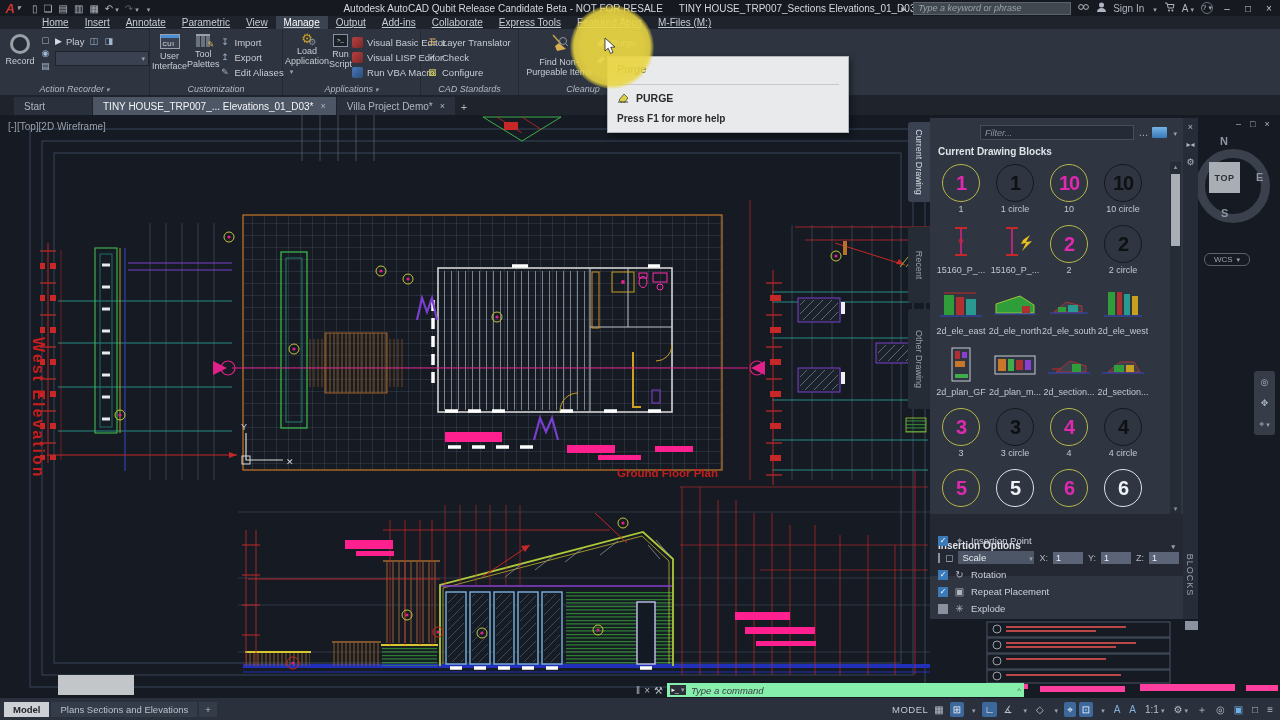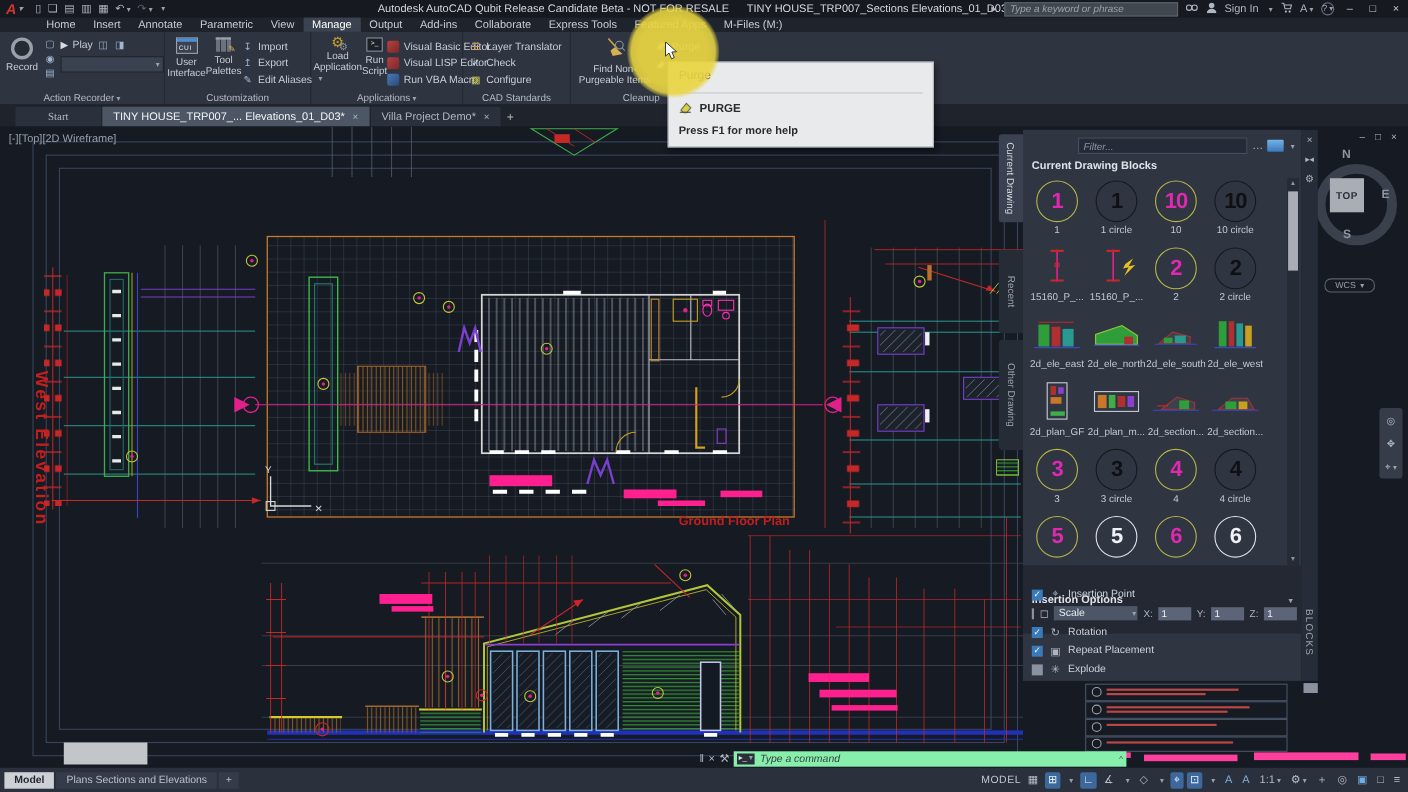--- a/index.html
+++ b/index.html
@@ -16,48 +16,48 @@
   .qat span{cursor:default;}
   .tb-title{position:absolute;left:0;right:0;top:0;height:16px;display:flex;align-items:center;justify-content:center;
             gap:16px;color:#d3d8df;font-size:10px;pointer-events:none;}
   .tb-right{position:absolute;right:0;top:0;height:16px;display:flex;align-items:center;gap:7px;padding-right:4px;}
   .searchbox{width:148px;height:11px;background:#40474f;border:1px solid #5a626c;color:#9aa2ac;
              font-size:9px;font-style:italic;padding:0 4px;}
   .searchbox::placeholder{color:#9aa2ac;font-style:italic;font-family:"Liberation Sans",sans-serif;}
   .tbi{color:#aeb6c2;font-size:10px;}
   .winbtn{color:#c3c9d2;font-size:10px;width:14px;text-align:center;}
   
-  .rtabs{left:0;top:16px;width:1280px;height:13px;background:#1e232c;display:flex;align-items:flex-end;padding-left:34px;box-sizing:border-box;}
+  .rtabs{left:0;top:16px;width:1280px;height:13px;background:#1e232c;display:flex;align-items:flex-end;padding-left:34px;box-sizing:border-box;text-decoration:underline;}
   .rtab{padding:0 8px;height:13px;line-height:13px;color:#c8cdd5;font-size:10px;cursor:default;}
   .rtab.active{background:#3c4350;color:#fff;}
   
   .ribbon{left:0;top:29px;width:1280px;height:66px;background:#2e3440;display:flex;}
   .rpanel{position:relative;height:66px;border-right:1px solid #242a34;box-sizing:border-box;}
-  .rpanel .plabel{position:absolute;left:0;right:0;bottom:1px;text-align:center;color:#b4bac4;font-size:9px;}
+  .rpanel .plabel{position:absolute;left:0;right:0;bottom:1px;text-align:center;color:#b4bac4;font-size:9px;font-style:italic;}
   .rbody{position:absolute;left:0;right:0;top:2px;bottom:13px;display:flex;align-items:flex-start;}
   .bigbtn{display:flex;flex-direction:column;align-items:center;width:46px;margin-top:3px;gap:2px;color:#c8cdd5;font-size:9px;text-align:center;line-height:10px;}
   .smallrow{display:flex;align-items:center;gap:4px;height:14px;color:#c8cdd5;font-size:9.5px;white-space:nowrap;}
   .mini{width:11px;height:11px;display:inline-flex;align-items:center;justify-content:center;font-size:9px;color:#9fb6cf;}
   .rec-circle{width:20px;height:20px;border-radius:50%;border:3px solid #9aa0a8;background:#262c36;box-sizing:border-box;}
   .combo{background:#3a4150;border:1px solid #1f242c;height:13px;display:flex;align-items:center;justify-content:flex-end;padding:0 3px;color:#c8cdd5;}
   .cui-ic{width:18px;height:13px;border:1px solid #9aa0a8;background:#3a4150;position:relative;}
   .cui-ic::before{content:"";position:absolute;left:0;top:0;right:0;height:3px;background:#4a90d8;}
   .cui-ic::after{content:"CUI";position:absolute;left:2px;top:4px;font-size:6px;color:#e8e8e8;letter-spacing:.5px;}
   .tp-ic{width:14px;height:13px;background:linear-gradient(#9aa0a8,#9aa0a8) 0 0/14px 2px no-repeat,
          repeating-linear-gradient(90deg,#6a7280 0 4px,#2e3440 4px 5px);position:relative;}
   .tp-ic::after{content:"✎";position:absolute;right:-4px;bottom:-3px;font-size:8px;color:#d8b050;}
   .gear2{font-size:13px;color:#c8a028;position:relative;}
   .gear2::after{content:"⚙";position:absolute;left:7px;top:3px;font-size:9px;color:#8a92a0;}
   .script-ic{width:13px;height:11px;background:#1c2027;border:1px solid #8a92a0;color:#e8e8e8;font-size:6px;line-height:10px;text-align:center;}
   .vb-ic{width:11px;height:11px;border-radius:2px;background:linear-gradient(135deg,#b84040,#7a2828);display:inline-block;}
   .vb-ic.b{background:linear-gradient(135deg,#4a7ab8,#2a4a78);}
   
   .ftabs{left:0;top:95px;width:1280px;height:20px;background:#1e232c;display:flex;align-items:flex-end;}
   .ftab{height:18px;display:flex;align-items:center;padding:0 10px;font-size:10px;color:#aeb6c2;background:#2a313c;margin-right:1px;gap:7px;}
-  .ftab.first{margin-left:14px;width:58px;justify-content:center;font-family:Liberation Serif, serif;}
+  .ftab.first{margin-left:14px;width:58px;}
   .ftab.active{background:#4d5665;color:#f2f4f7;}
   .ftab .x{font-size:9px;color:#aeb6c2;}
   .ftab-plus{width:16px;height:16px;display:flex;align-items:center;justify-content:center;color:#aeb6c2;font-size:11px;}
   
   .canvas{left:0;top:115px;width:1280px;height:583px;background:#151a23;overflow:hidden;}
   .vplabel{left:8px;top:6px;color:#98a0ab;font-size:10px;}
   
   .vcube{left:1188px;top:16px;width:86px;height:130px;}
   .vc-ring{position:absolute;left:8px;top:18px;width:56px;height:56px;border:9px solid #3b414c;border-radius:50%;}
   .vc-l{position:absolute;color:#8e96a2;font-weight:bold;font-size:11px;}

